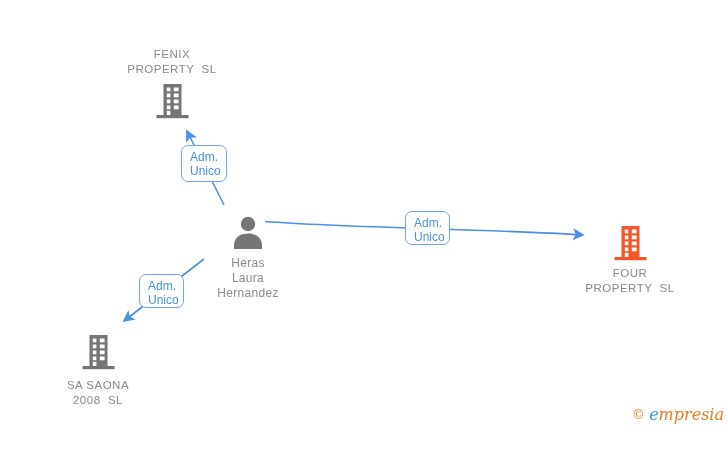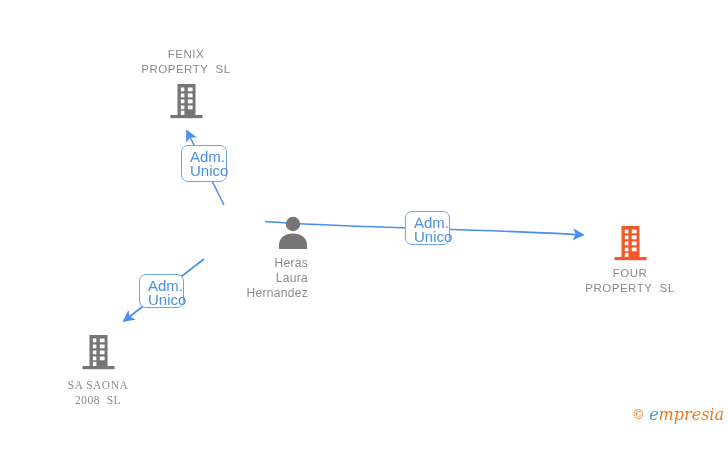--- a/index.html
+++ b/index.html
@@ -12,21 +12,21 @@
   .node-label{
     color:#8a8a8a;font-size:11.5px;line-height:15px;letter-spacing:.5px;
   }
   .node-label .ln{display:block;white-space:pre;}
   .person-label{color:#8a8a8a;font-size:12px;line-height:15px;letter-spacing:.3px;}
   .person-label .ln{display:block;white-space:pre;}
   .icon-wrap{display:inline-block;line-height:0;}
   .edge-label{
     position:absolute;z-index:3;background:#ffffff;
     border:1.5px solid #70a5ec;border-radius:7px;
-    color:#4a90e2;font-size:15px;line-height:14px;
+    color:#4a90e2;font-size:12px;line-height:14px;
     padding:4px 6px 4px 8px;text-align:left;box-sizing:border-box;
   }
   .edge-label .ln{display:block;white-space:pre;}
   .watermark{
     position:absolute;right:4px;bottom:5px;z-index:4;
     font-family:"DejaVu Serif","Liberation Serif",serif;
     font-style:italic;font-size:16px;line-height:20px;cursor:pointer;
     white-space:pre;
   }
   .wm-copy{color:#e87c1f;font-style:normal;font-size:13px;vertical-align:1px;}
@@ -42,21 +42,21 @@
     <defs>
       <marker id="arrow" viewBox="0 0 10 10" refX="8.5" refY="5" markerWidth="7.5" markerHeight="7.5" orient="auto">
         <path d="M0,0 L10,5 L0,10 L2.5,5 Z" fill="#4a8fe8"></path>
       </marker>
     </defs>
     <path d="M224,205 L187,131" fill="none" stroke="#4a8fe8" stroke-width="1.6" marker-end="url(#arrow)"></path>
     <path d="M265,221.5 C350,228 490,229 583,235" fill="none" stroke="#4a8fe8" stroke-width="1.6" marker-end="url(#arrow)"></path>
     <path d="M204,259 L124,321" fill="none" stroke="#4a8fe8" stroke-width="1.6" marker-end="url(#arrow)"></path>
   </svg>
 
-  <div class="node" style="left:106px;top:47px;width:160px;">
+  <div class="node" style="left:92px;top:47px;width:160px;">
     <div class="node-label">
       <span class="ln">FENIX</span>
       <span class="ln">PROPERTY  SL</span>
     </div>
     <span class="icon-wrap" style="margin-top:7px;">
       <svg width="37" height="35" viewBox="0 0 36 35">
         <rect x="2" y="31" width="32" height="3.2" fill="#757575"></rect>
         <rect x="9" y="0" width="18" height="31" fill="#757575"></rect>
         <g fill="#ffffff">
           <rect x="12.3" y="3.5" width="3.6" height="3.8"></rect>
@@ -66,21 +66,21 @@
           <rect x="12.3" y="15.5" width="3.6" height="3.8"></rect>
             <rect x="19.3" y="15.5" width="4.8" height="3.8"></rect>
           <rect x="12.3" y="21.5" width="3.6" height="3.8"></rect>
             <rect x="19.3" y="21.5" width="4.8" height="3.8"></rect>
           <rect x="12.3" y="26.8" width="3.6" height="4.2"></rect>
         </g>
       </svg>
     </span>
   </div>
 
-  <div class="node" style="left:168px;top:216px;width:140px;text-align:right;">
+  <div class="node" style="left:178px;top:216px;width:140px;">
     <span class="icon-wrap">
       <svg width="30" height="33" viewBox="0 0 30 33">
         <circle cx="15" cy="8" r="7.2" fill="#757575"></circle>
         <path d="M1,33 L1,29.5 C1,21.8 7,17.6 15,17.6 C23,17.6 29,21.8 29,29.5 L29,33 Z" fill="#757575"></path>
       </svg>
     </span>
     <div class="person-label" style="margin-top:3px;">
       <span class="ln">Heras</span>
       <span class="ln">Laura</span>
       <span class="ln">Hernandez</span>
@@ -104,21 +104,21 @@
           <rect x="12.3" y="26.8" width="3.6" height="4.2"></rect>
         </g>
       </svg>
     </span>
     <div class="node-label" style="margin-top:1px;">
       <span class="ln">FOUR</span>
       <span class="ln">PROPERTY  SL</span>
     </div>
   </div>
 
-  <div class="node" style="left:28px;top:335px;width:140px;font-family:Liberation Serif, serif;">
+  <div class="node" style="left:28px;top:335px;width:140px;">
     <span class="icon-wrap">
       <svg width="37" height="35" viewBox="0 0 36 35">
         <rect x="2" y="31" width="32" height="3.2" fill="#757575"></rect>
         <rect x="9" y="0" width="18" height="31" fill="#757575"></rect>
         <g fill="#ffffff">
           <rect x="12.3" y="3.5" width="3.6" height="3.8"></rect>
             <rect x="19.3" y="3.5" width="4.8" height="3.8"></rect>
           <rect x="12.3" y="9.5" width="3.6" height="3.8"></rect>
             <rect x="19.3" y="9.5" width="4.8" height="3.8"></rect>
           <rect x="12.3" y="15.5" width="3.6" height="3.8"></rect>

